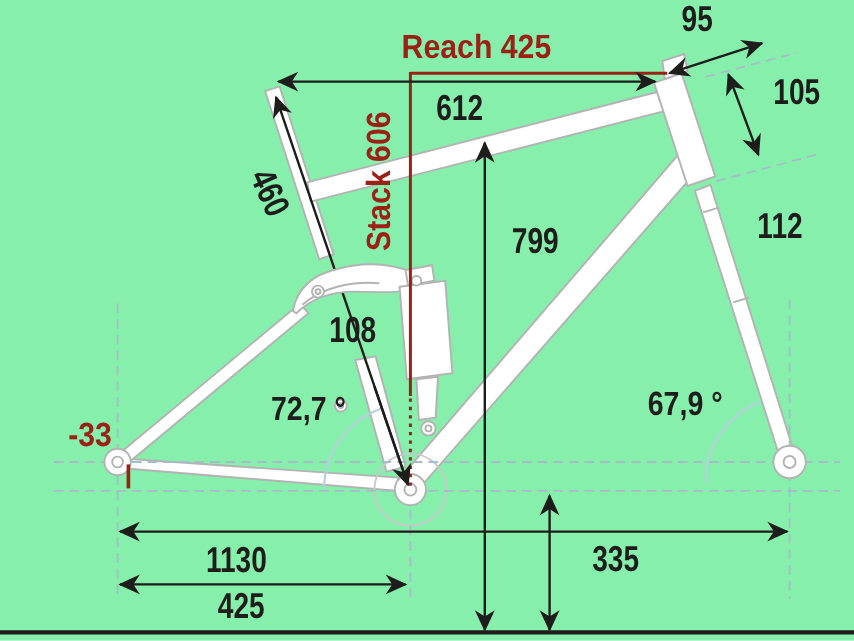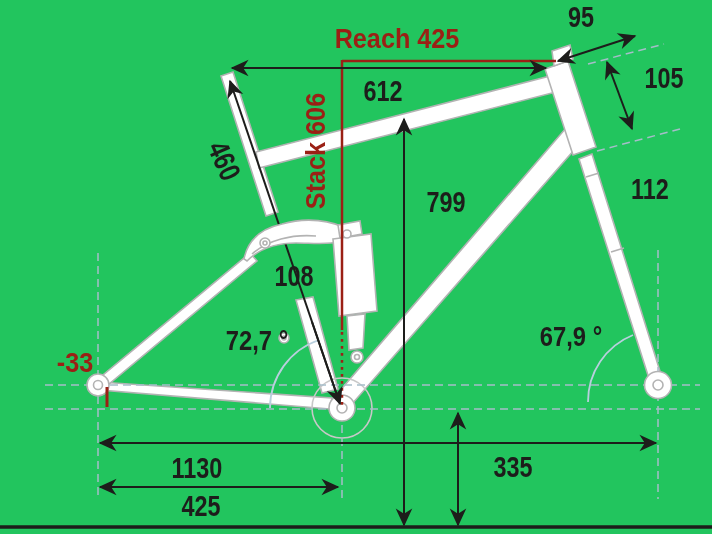--- a/index.html
+++ b/index.html
@@ -1,16 +1,16 @@
 <!DOCTYPE html>
 <html><head>
 <meta charset="utf-8">
 <style>
   html,body{margin:0;padding:0;background:#ffffff;}
-  #stage{position:relative;width:712px;height:534px;background:#22c55e;overflow:hidden;
+  #stage{position:relative;width:712px;height:534px;background:#86efac;overflow:hidden;
          font-family:"Liberation Sans",sans-serif;}
   #stage svg{position:absolute;left:0;top:0;}
   .lbl{position:absolute;font-family:"Liberation Sans",sans-serif;font-weight:700;
        color:#1d1d1b;white-space:nowrap;font-size:30px;line-height:1;z-index:5;}
   .red{color:#9b2015;}
 </style>
 </head>
 <body>
 
 <div id="stage">

